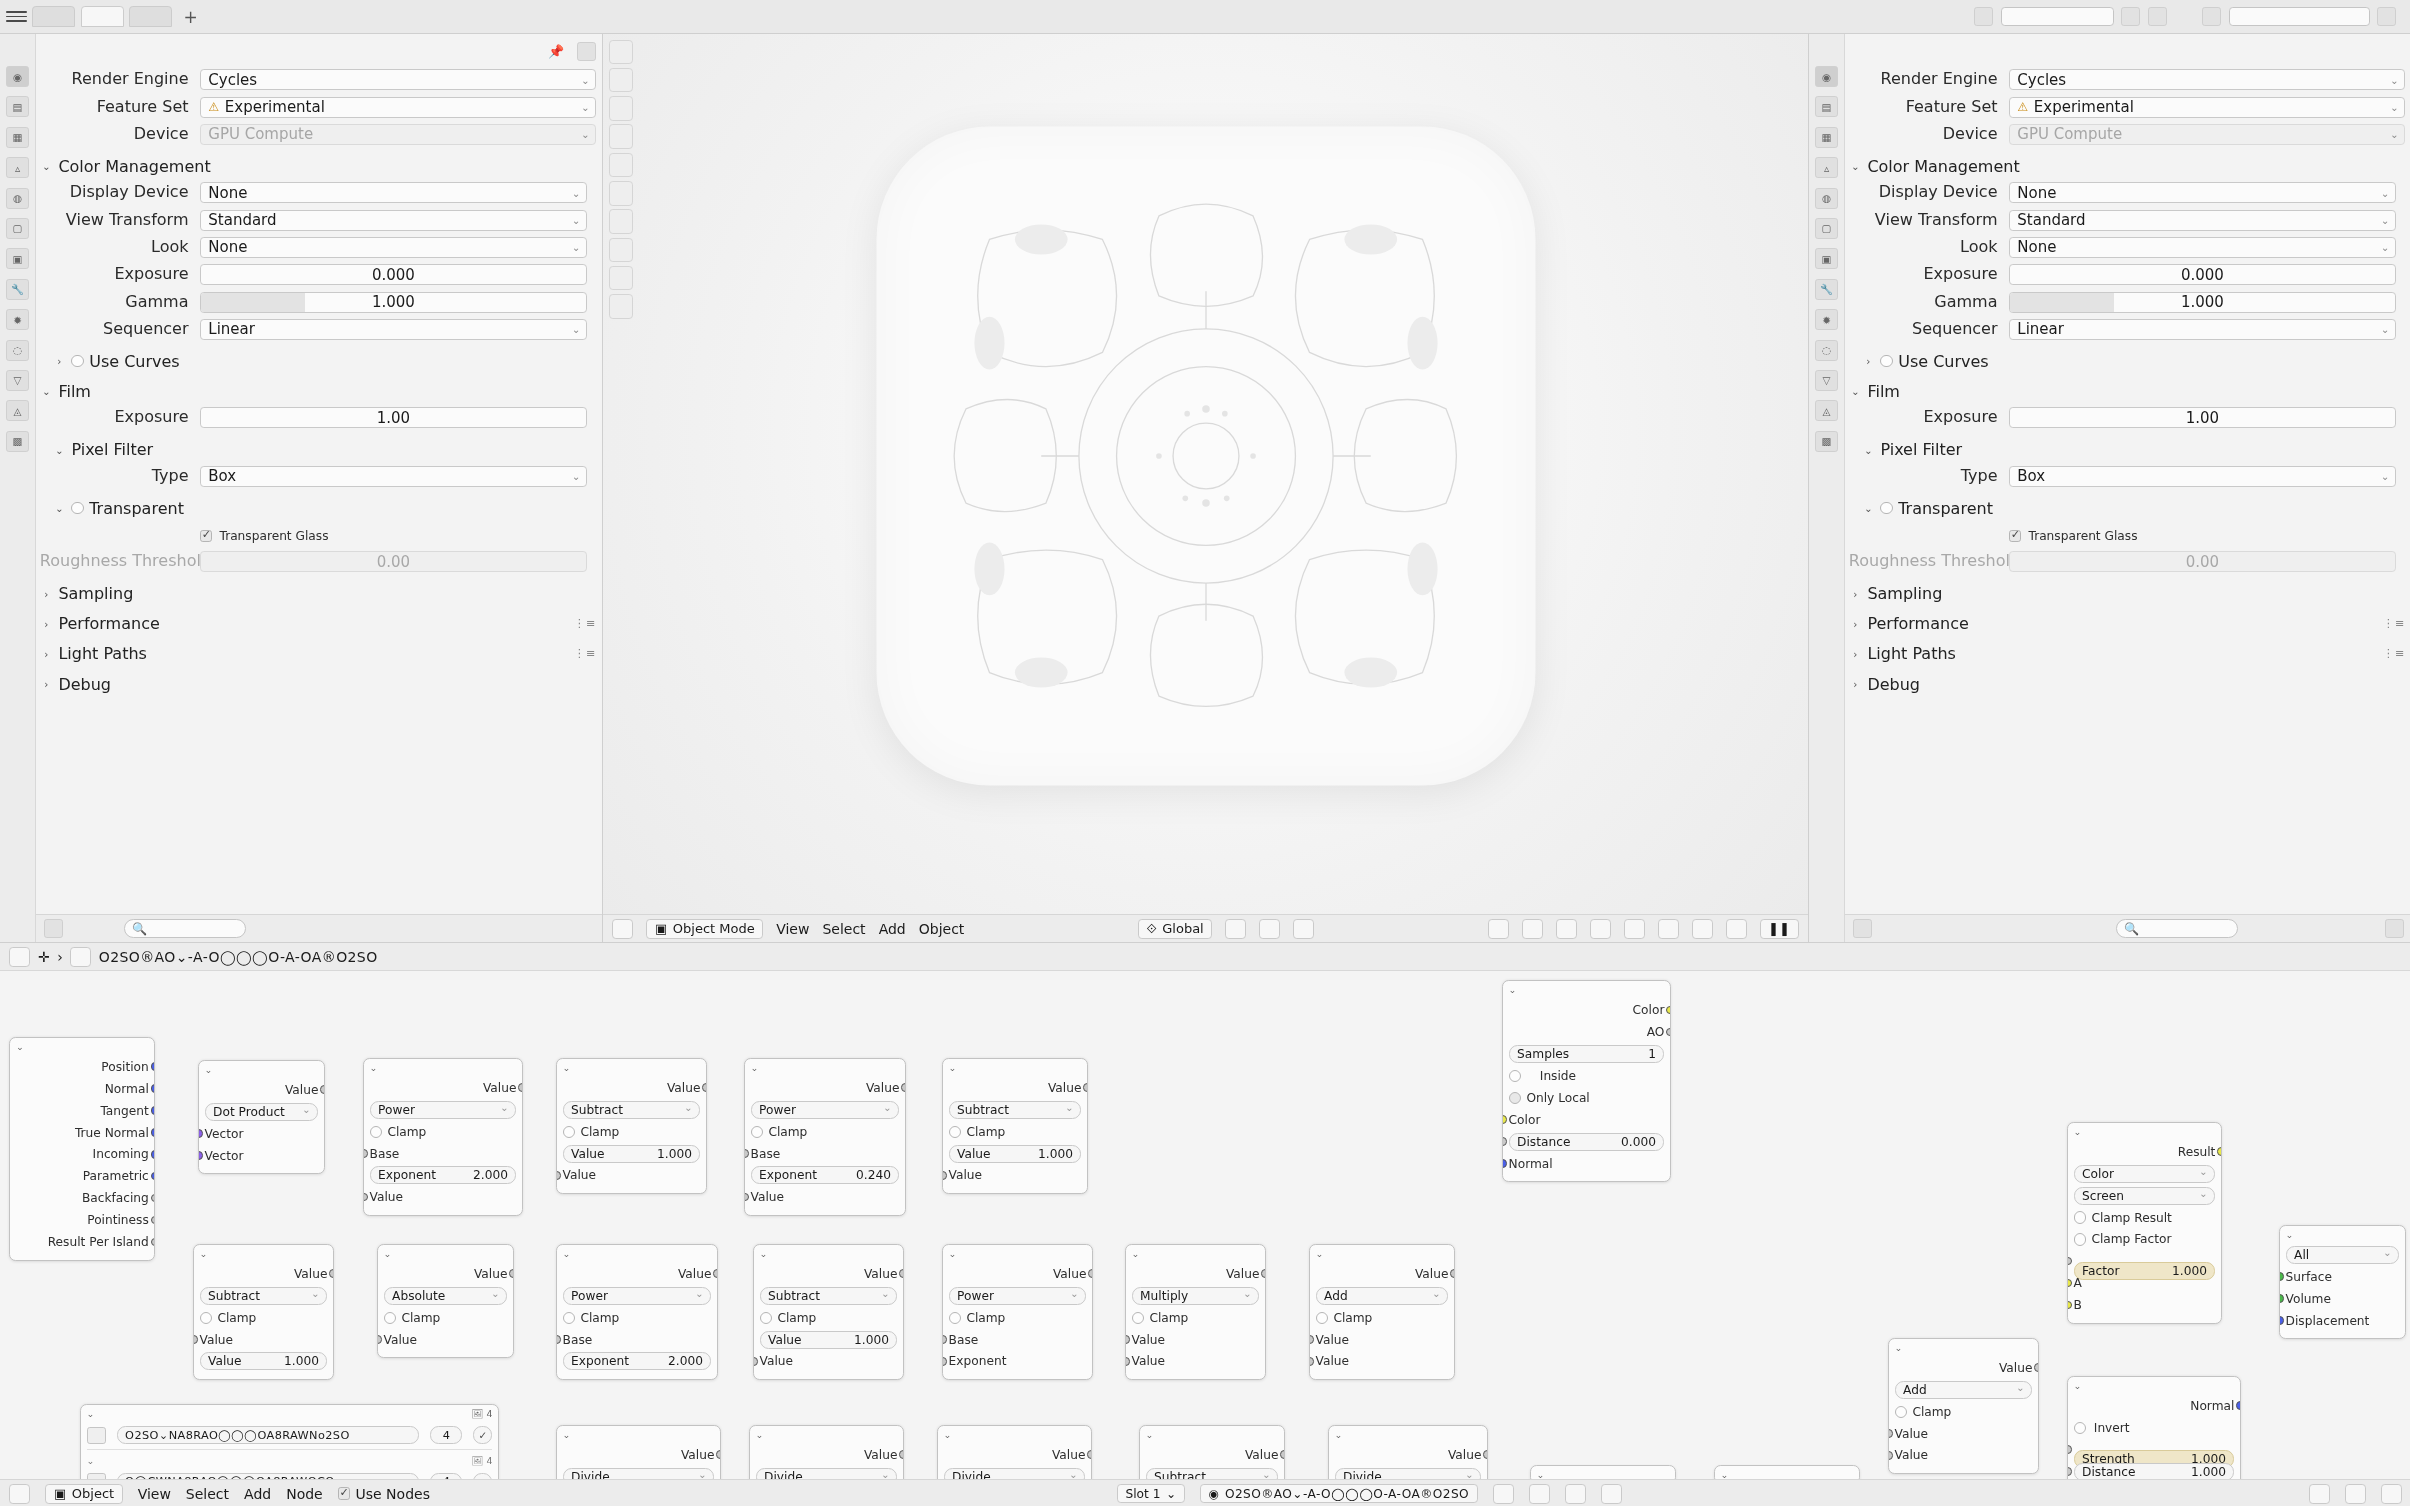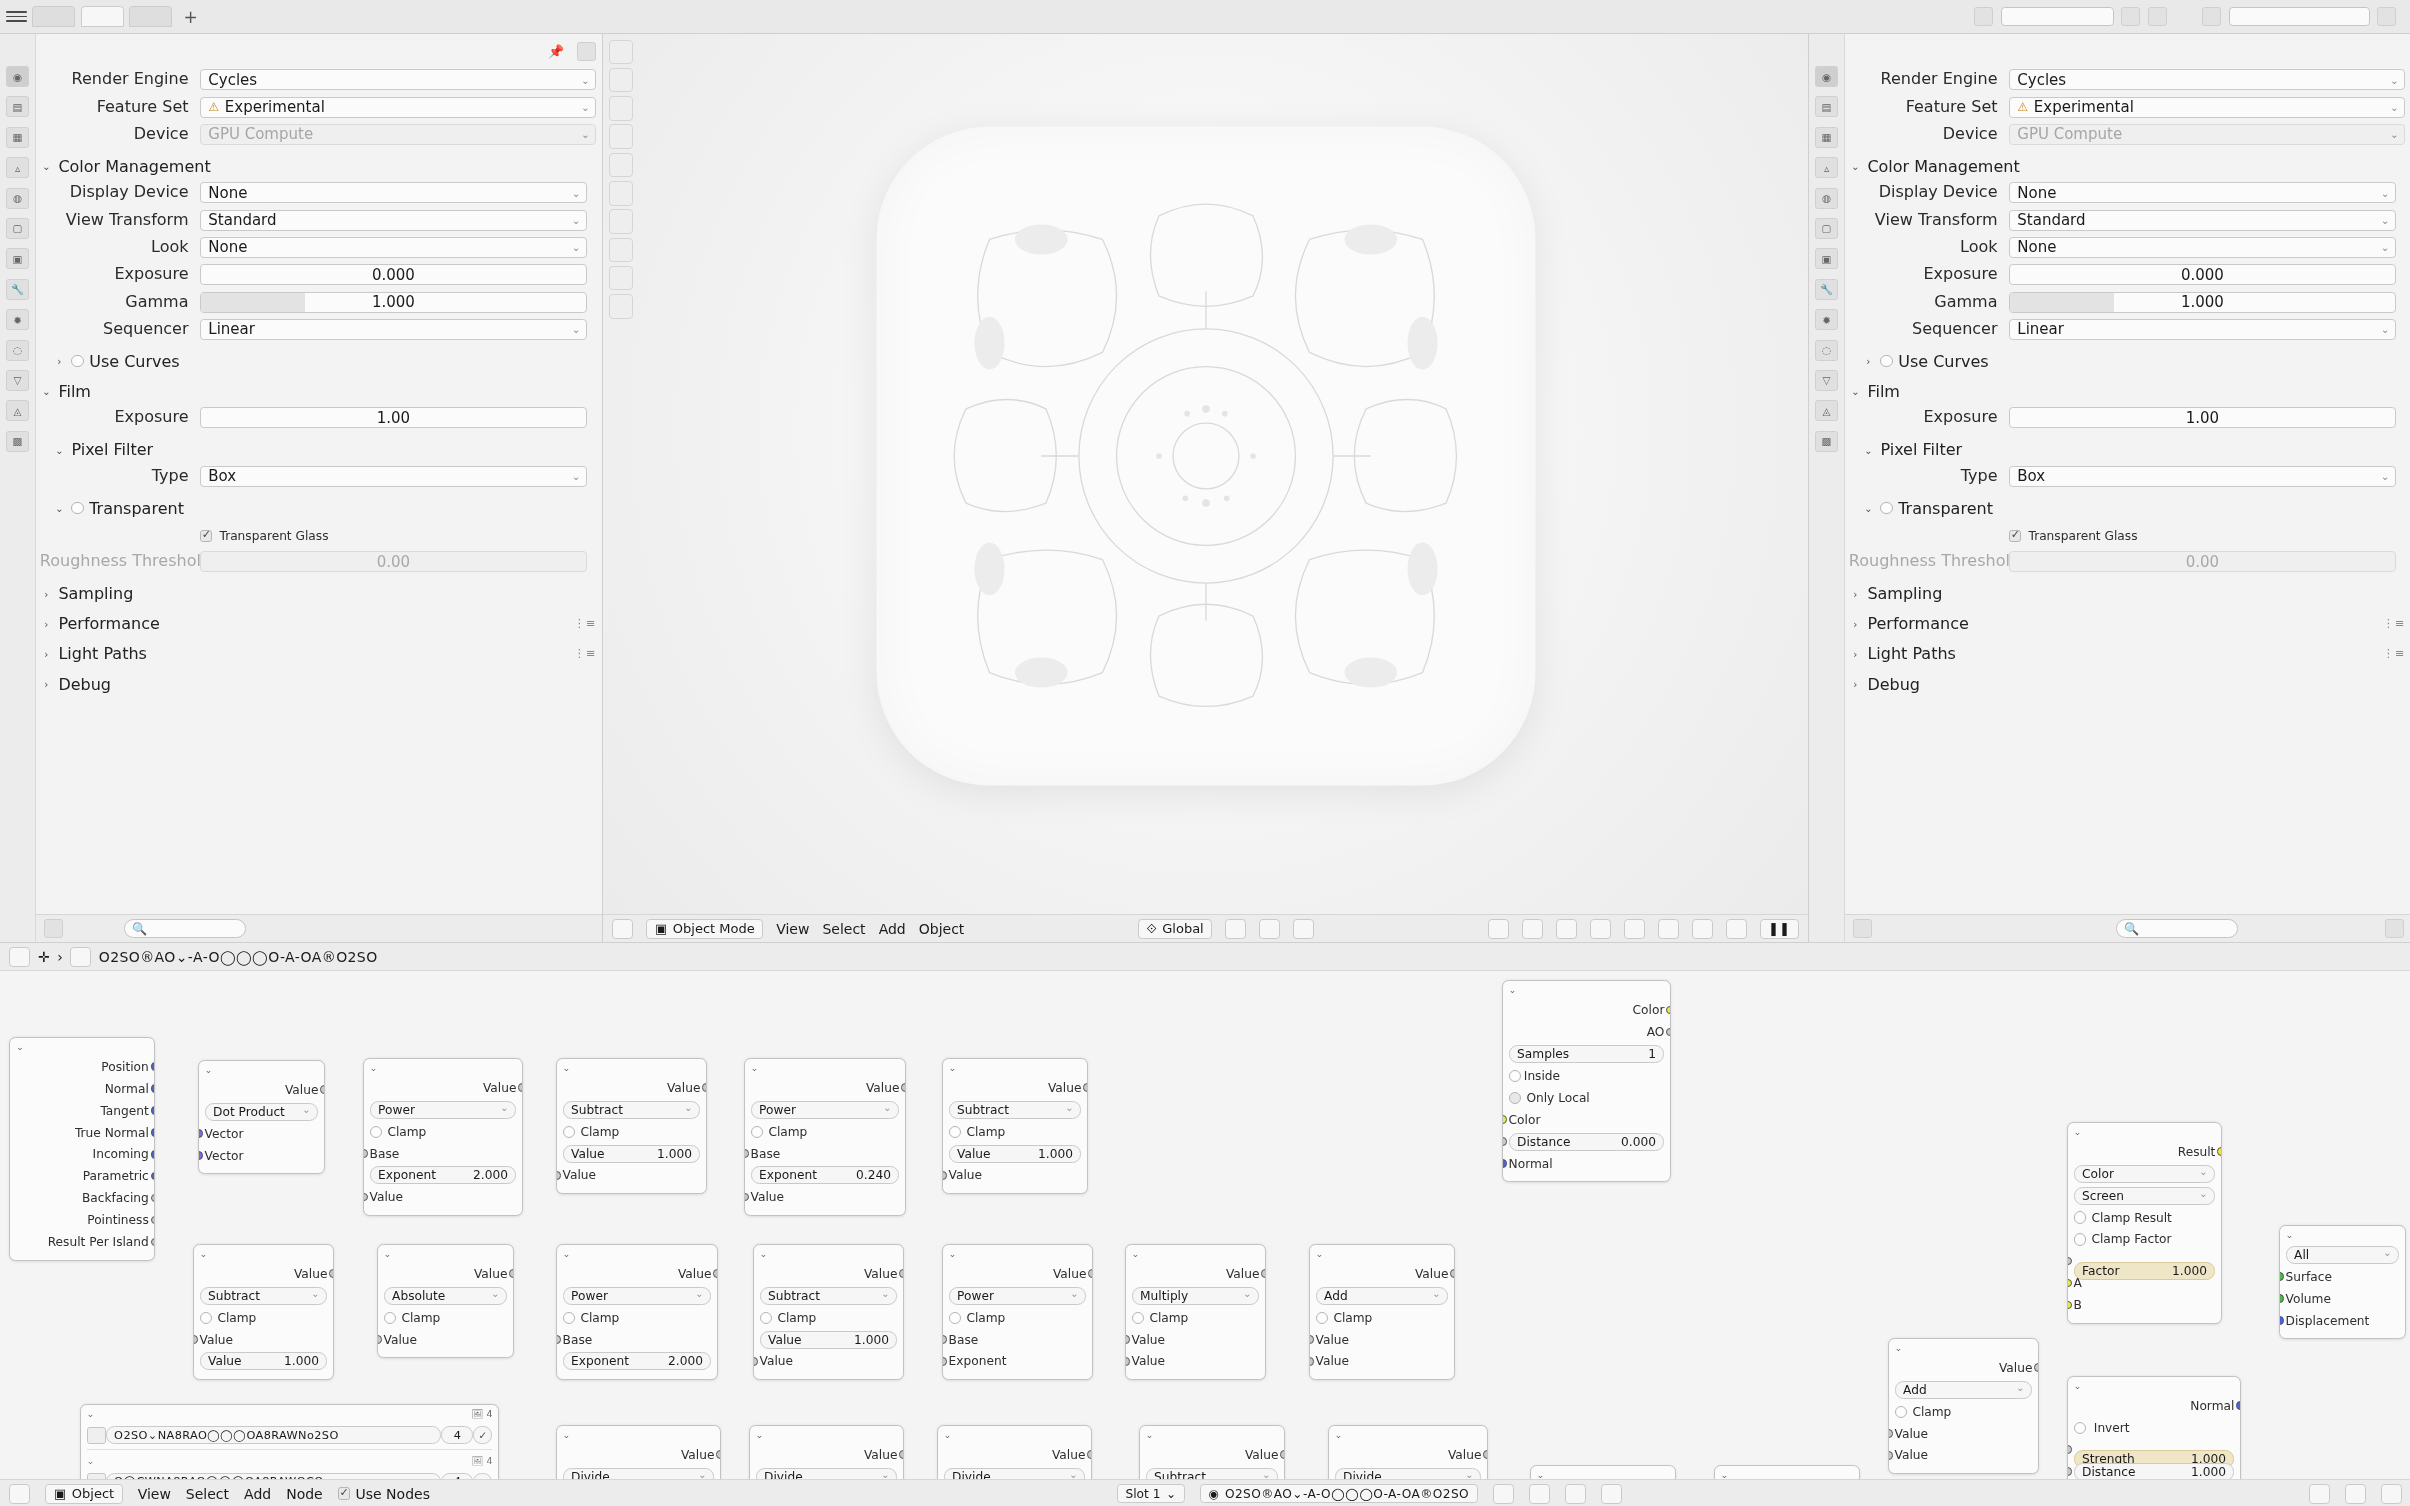--- a/index.html
+++ b/index.html
@@ -106,21 +106,21 @@
             display:flex; align-items:center; padding:0 7.5px; font-size:12.2px; position:relative; }
   .widget .v { margin-left:auto; }
   .widget.dd:after { content:"⌄"; position:absolute; right:6.6px; top:-0.9px; color:#999; font-size:10.4px; }
   .widget.hl { background:#efe6c8; border-color:#d9cb9a;margin-top:19px; }
   .sock { position:absolute; width:8.5px; height:8.5px; border-radius:50%; border:0.9px solid #555; top:5.6px; }
   .sock.out { right:-10.4px; }
   .sock.in { left:-10.4px; }
   .s-yellow{ background:#e8e84a; } .s-gray{ background:#c9c9c9; } .s-blue{ background:#4a5fe8; }
   .s-purple{ background:#8b5fe8; } .s-green{ background:#4ab84a; }
   .lbl { font-size:12.2px; color:#2e2e2e; }
-  .imgrow { height:22.6px; display:flex; align-items:center; gap:0; margin-bottom:2.8px; }
+  .imgrow { height:22.6px; display:flex; align-items:center; gap:11px; margin-bottom:2.8px; }
   .imgrow .thumb { width:19px; height:17px; border:0.9px solid #c5c5c5; background:#efefef; border-radius:2.8px; }
   .imgrow .name { flex:1; height:18px; border:0.9px solid #c9c9c9; background:#f6f6f6; border-radius:8.5px;
                   display:flex; align-items:center; padding:0 7.5px; font-size:11.3px; overflow:hidden; white-space:nowrap; }
   .imgrow .num { width:32px; height:18px; border:0.9px solid #c9c9c9; background:#f6f6f6; border-radius:8.5px;
                  display:flex; align-items:center; justify-content:center; font-size:11.3px; }
   .imgrow .shield { width:19px; height:18px; border:0.9px solid #c9c9c9; background:#f6f6f6; border-radius:8.5px;
                     display:flex; align-items:center; justify-content:center; font-size:10.4px; color:#4a4a4a; }
 
   .wires { position:absolute; inset:0; pointer-events:none; }
   .obf { font-family:"DejaVu Sans", sans-serif; letter-spacing:0.4px; }
@@ -832,21 +832,21 @@
               <span class="sock out s-gray"></span>
             </div>
           <div class="nrow">
               <div class="widget">
                 <span>Samples</span>
                 <span class="v">1</span>
               </div>
             </div>
           <div class="nrow l">
               <span class="cb round"></span>
-              <span class="lbl" style="margin-left:3px">Inside</span>
+              <span class="lbl" style="margin-left:19px">Inside</span>
             </div>
           <div class="nrow l">
               <span class="cb round on"></span>
               <span class="lbl" style="margin-left:5.6px">Only Local</span>
             </div>
           <div class="nrow l">
               <span class="sock in s-yellow"></span>
               <span class="lbl">Color</span>
             </div>
           <div class="nrow">

